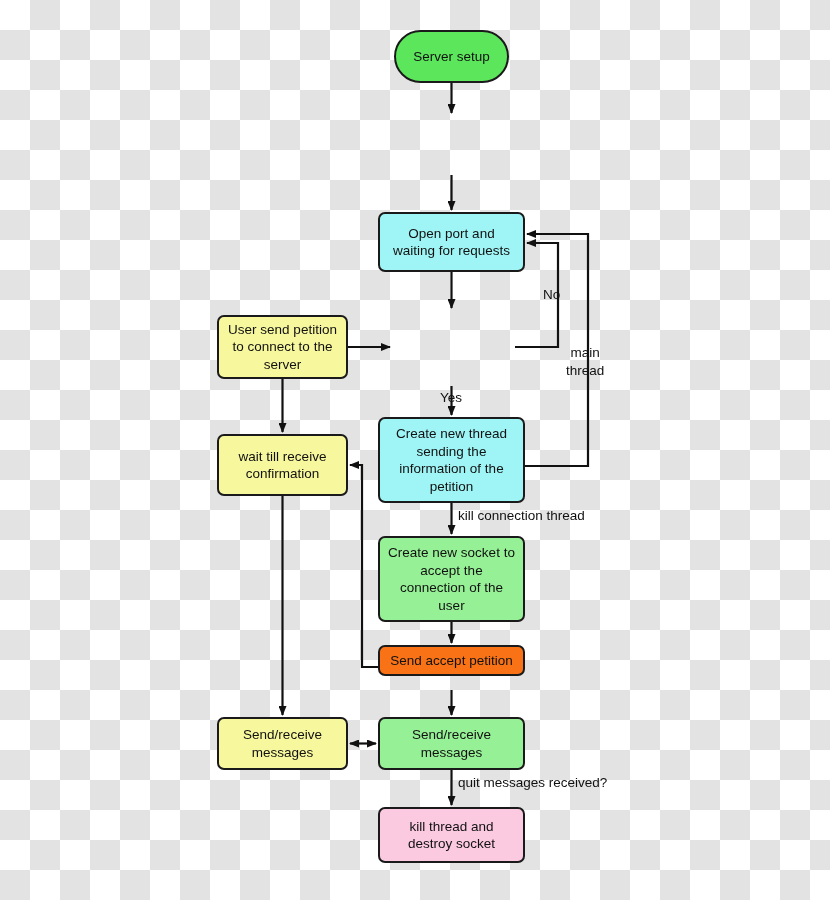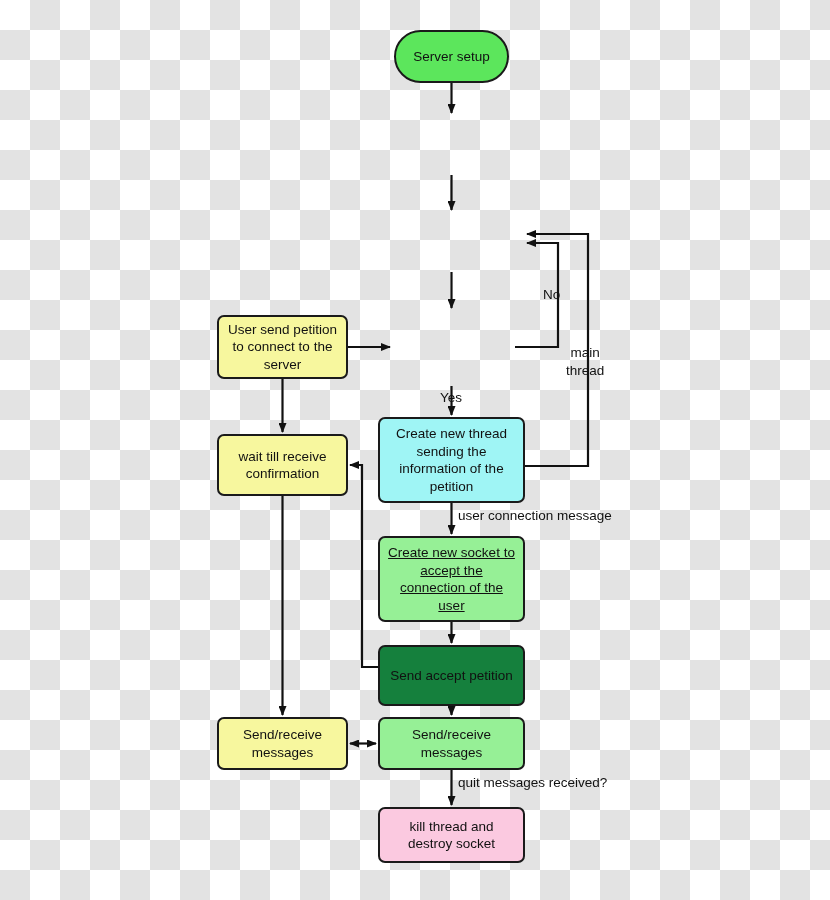--- a/index.html
+++ b/index.html
@@ -122,48 +122,52 @@
 
       <path d="M451.5,770 L451.5,805" marker-end="url(#arrow)"></path>
     </g>
   </svg>
 
   <div class="node terminator" style="left:394px; top:30px; width:115px; height:53px; background:#5ce65c;">
     <span>Server setup</span>
   </div>
 
 
+  <div class="node" style="left:378px; top:212px; width:147px; height:60px; background:#9ff5f5;">
+    <span>Open port and
+waiting for requests</span>
+  </div>
 
 
   <div class="node" style="left:217px; top:315px; width:131px; height:64px; background:#f7f79e;">
     <span>User send petition
 to connect to the
 server</span>
   </div>
 
   <div class="node" style="left:217px; top:434px; width:131px; height:62px; background:#f7f79e;">
     <span>wait till receive
 confirmation</span>
   </div>
 
   <div class="node" style="left:378px; top:417px; width:147px; height:86px; background:#9ff5f5;">
     <span>Create new thread
 sending the
 information of the
 petition</span>
   </div>
 
-  <div class="node" style="left:378px; top:536px; width:147px; height:86px; background:#96f096;text-decoration:underline;">
+  <div class="node" style="left:378px; top:536px; width:147px; height:86px; background:#96f096;">
     <span>Create new socket to
 accept the
 connection of the
 user</span>
   </div>
 
-  <div class="node" style="left:378px; top:645px; width:147px; height:61px; background:#15803d;">
+  <div class="node" style="left:378px; top:645px; width:147px; height:31px; background:#f97316;">
     <span>Send accept petition</span>
   </div>
 
   <div class="node" style="left:217px; top:717px; width:131px; height:53px; background:#f7f79e;">
     <span>Send/receive
 messages</span>
   </div>
 
   <div class="node" style="left:378px; top:717px; width:147px; height:53px; background:#96f096;">
     <span>Send/receive
@@ -175,17 +179,17 @@
 destroy socket</span>
   </div>
 
   <div class="edge-label" style="left:543px; top:286px;">No</div>
 
   <div class="edge-label" style="left:566px; top:296px; text-align:center;margin-top:48px;">main
 thread</div>
 
   <div class="edge-label" style="left:440px; top:389px;">Yes</div>
 
-  <div class="edge-label" style="left:458px; top:507px;">user connection message</div>
+  <div class="edge-label" style="left:458px; top:507px;">kill connection thread</div>
 
   <div class="edge-label" style="left:458px; top:774px;">quit messages received?</div>
 
 </div>
 
 </body></html>

